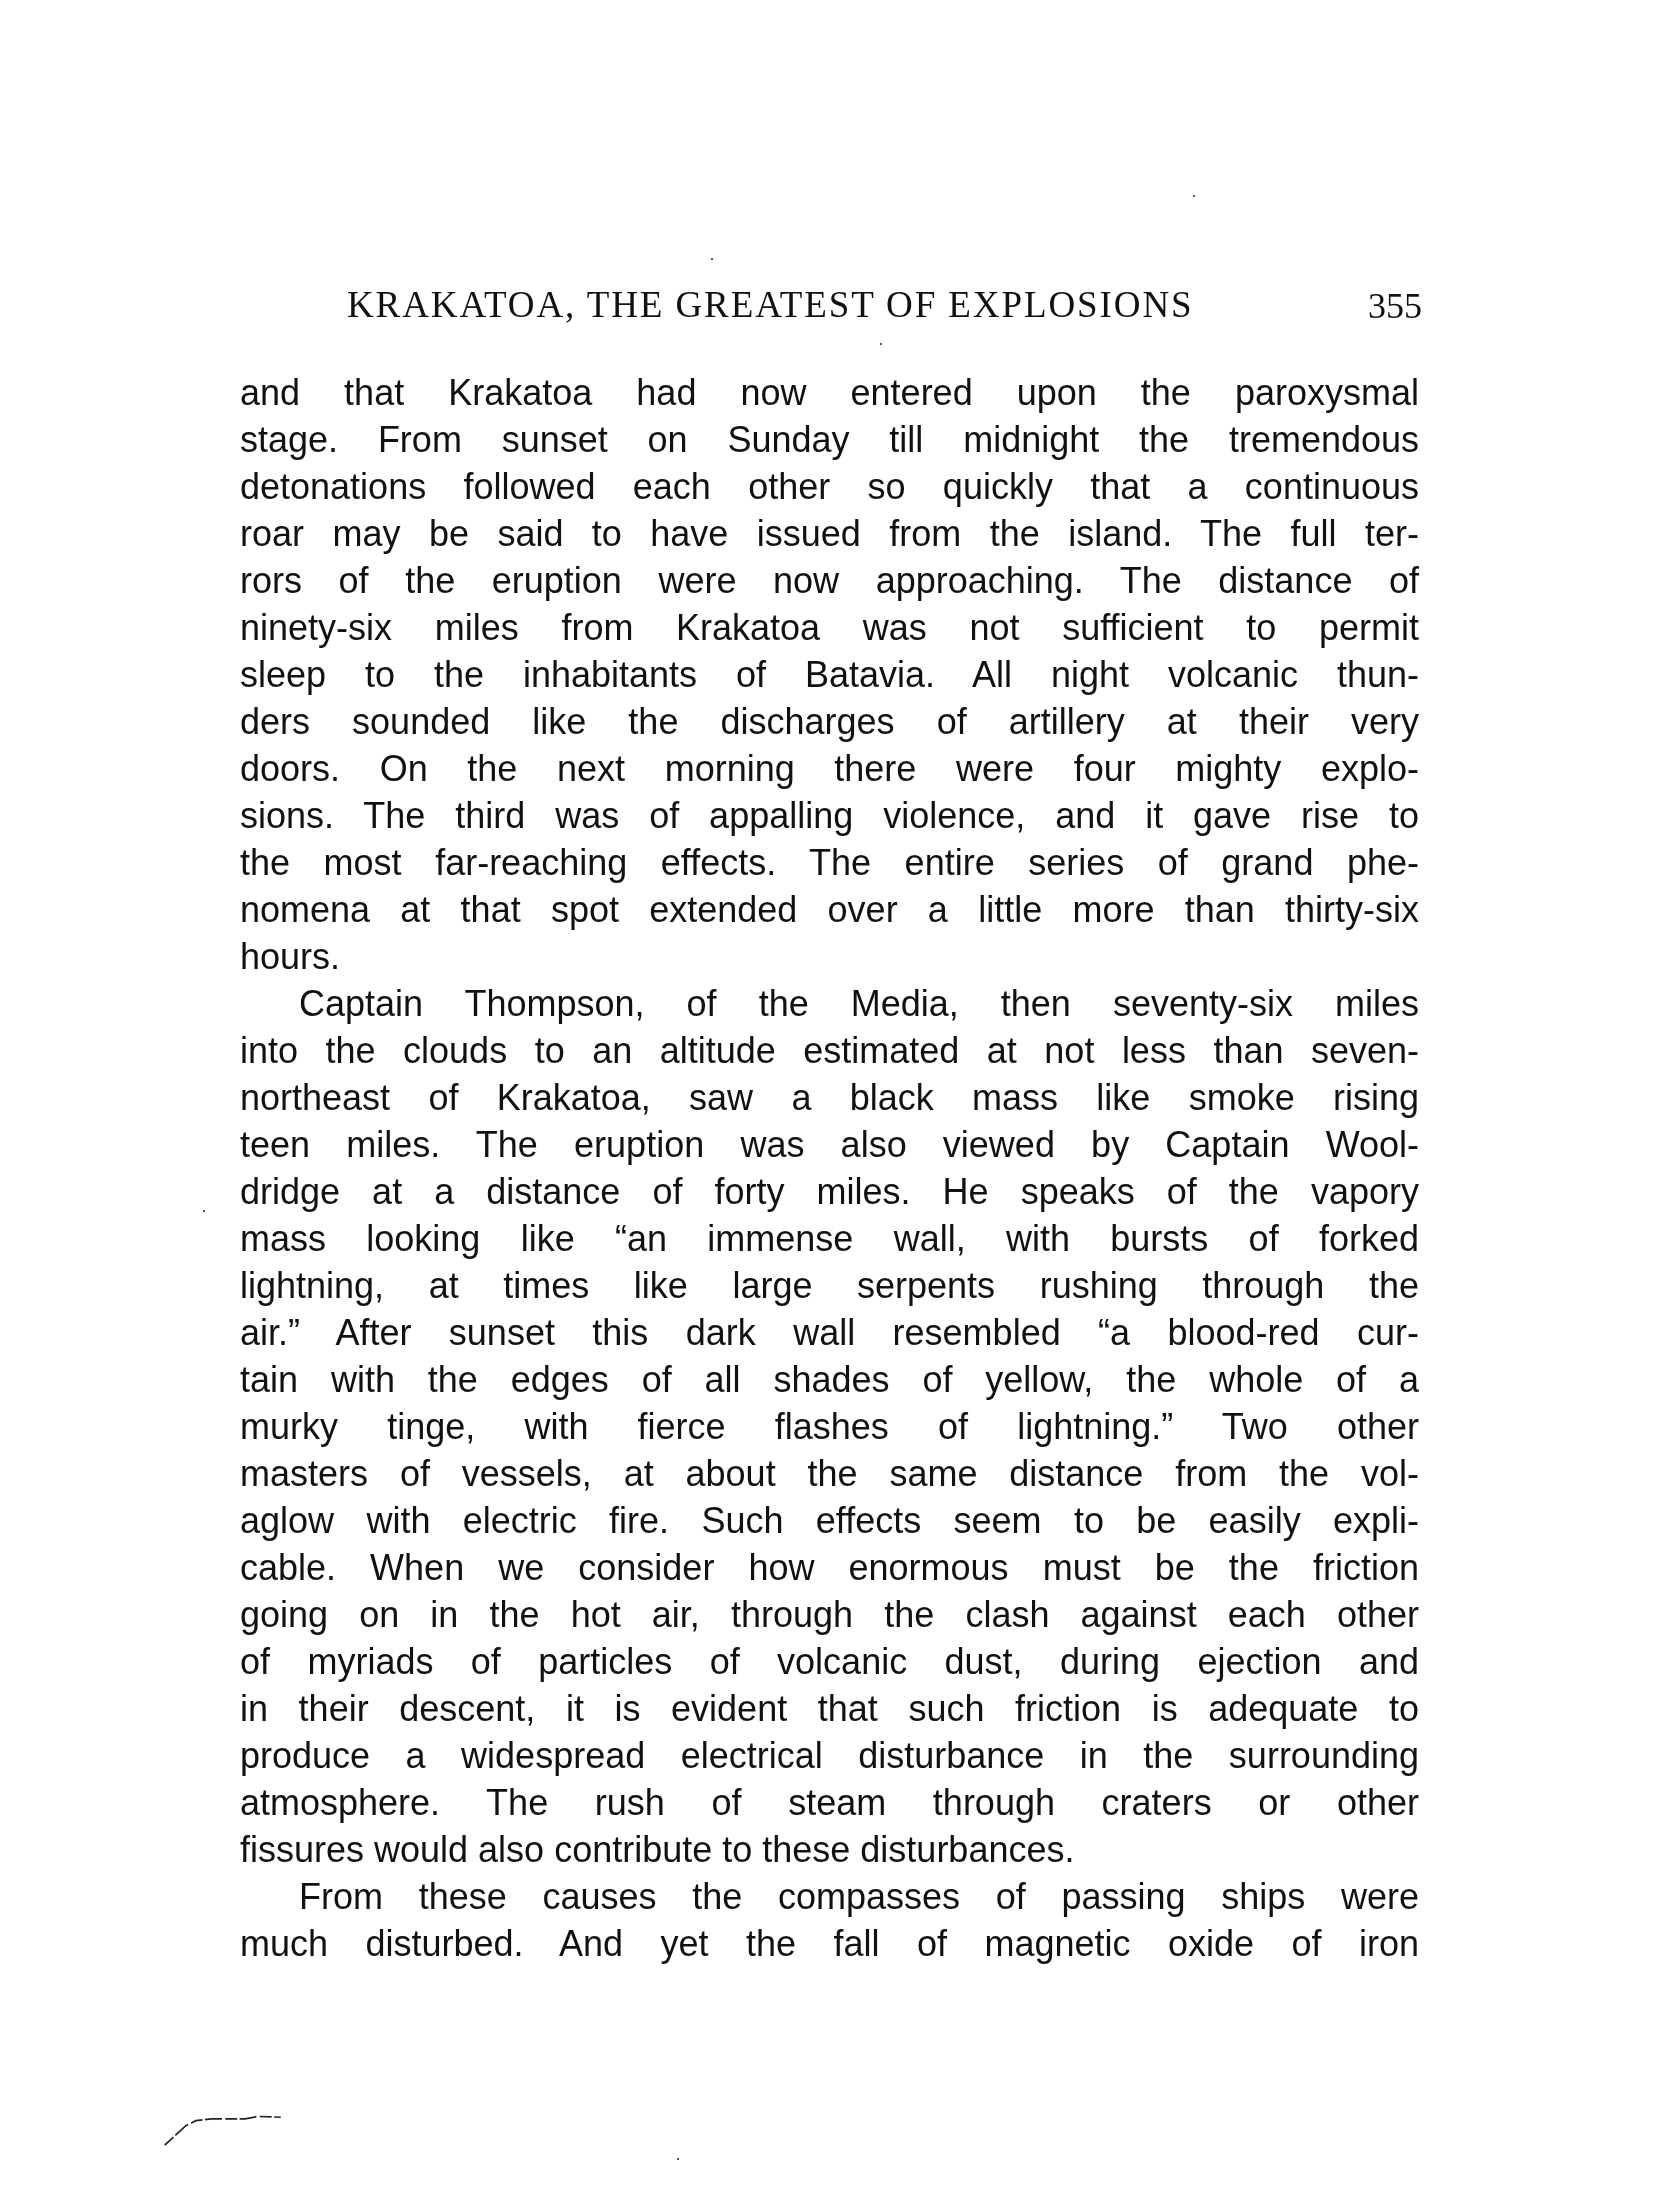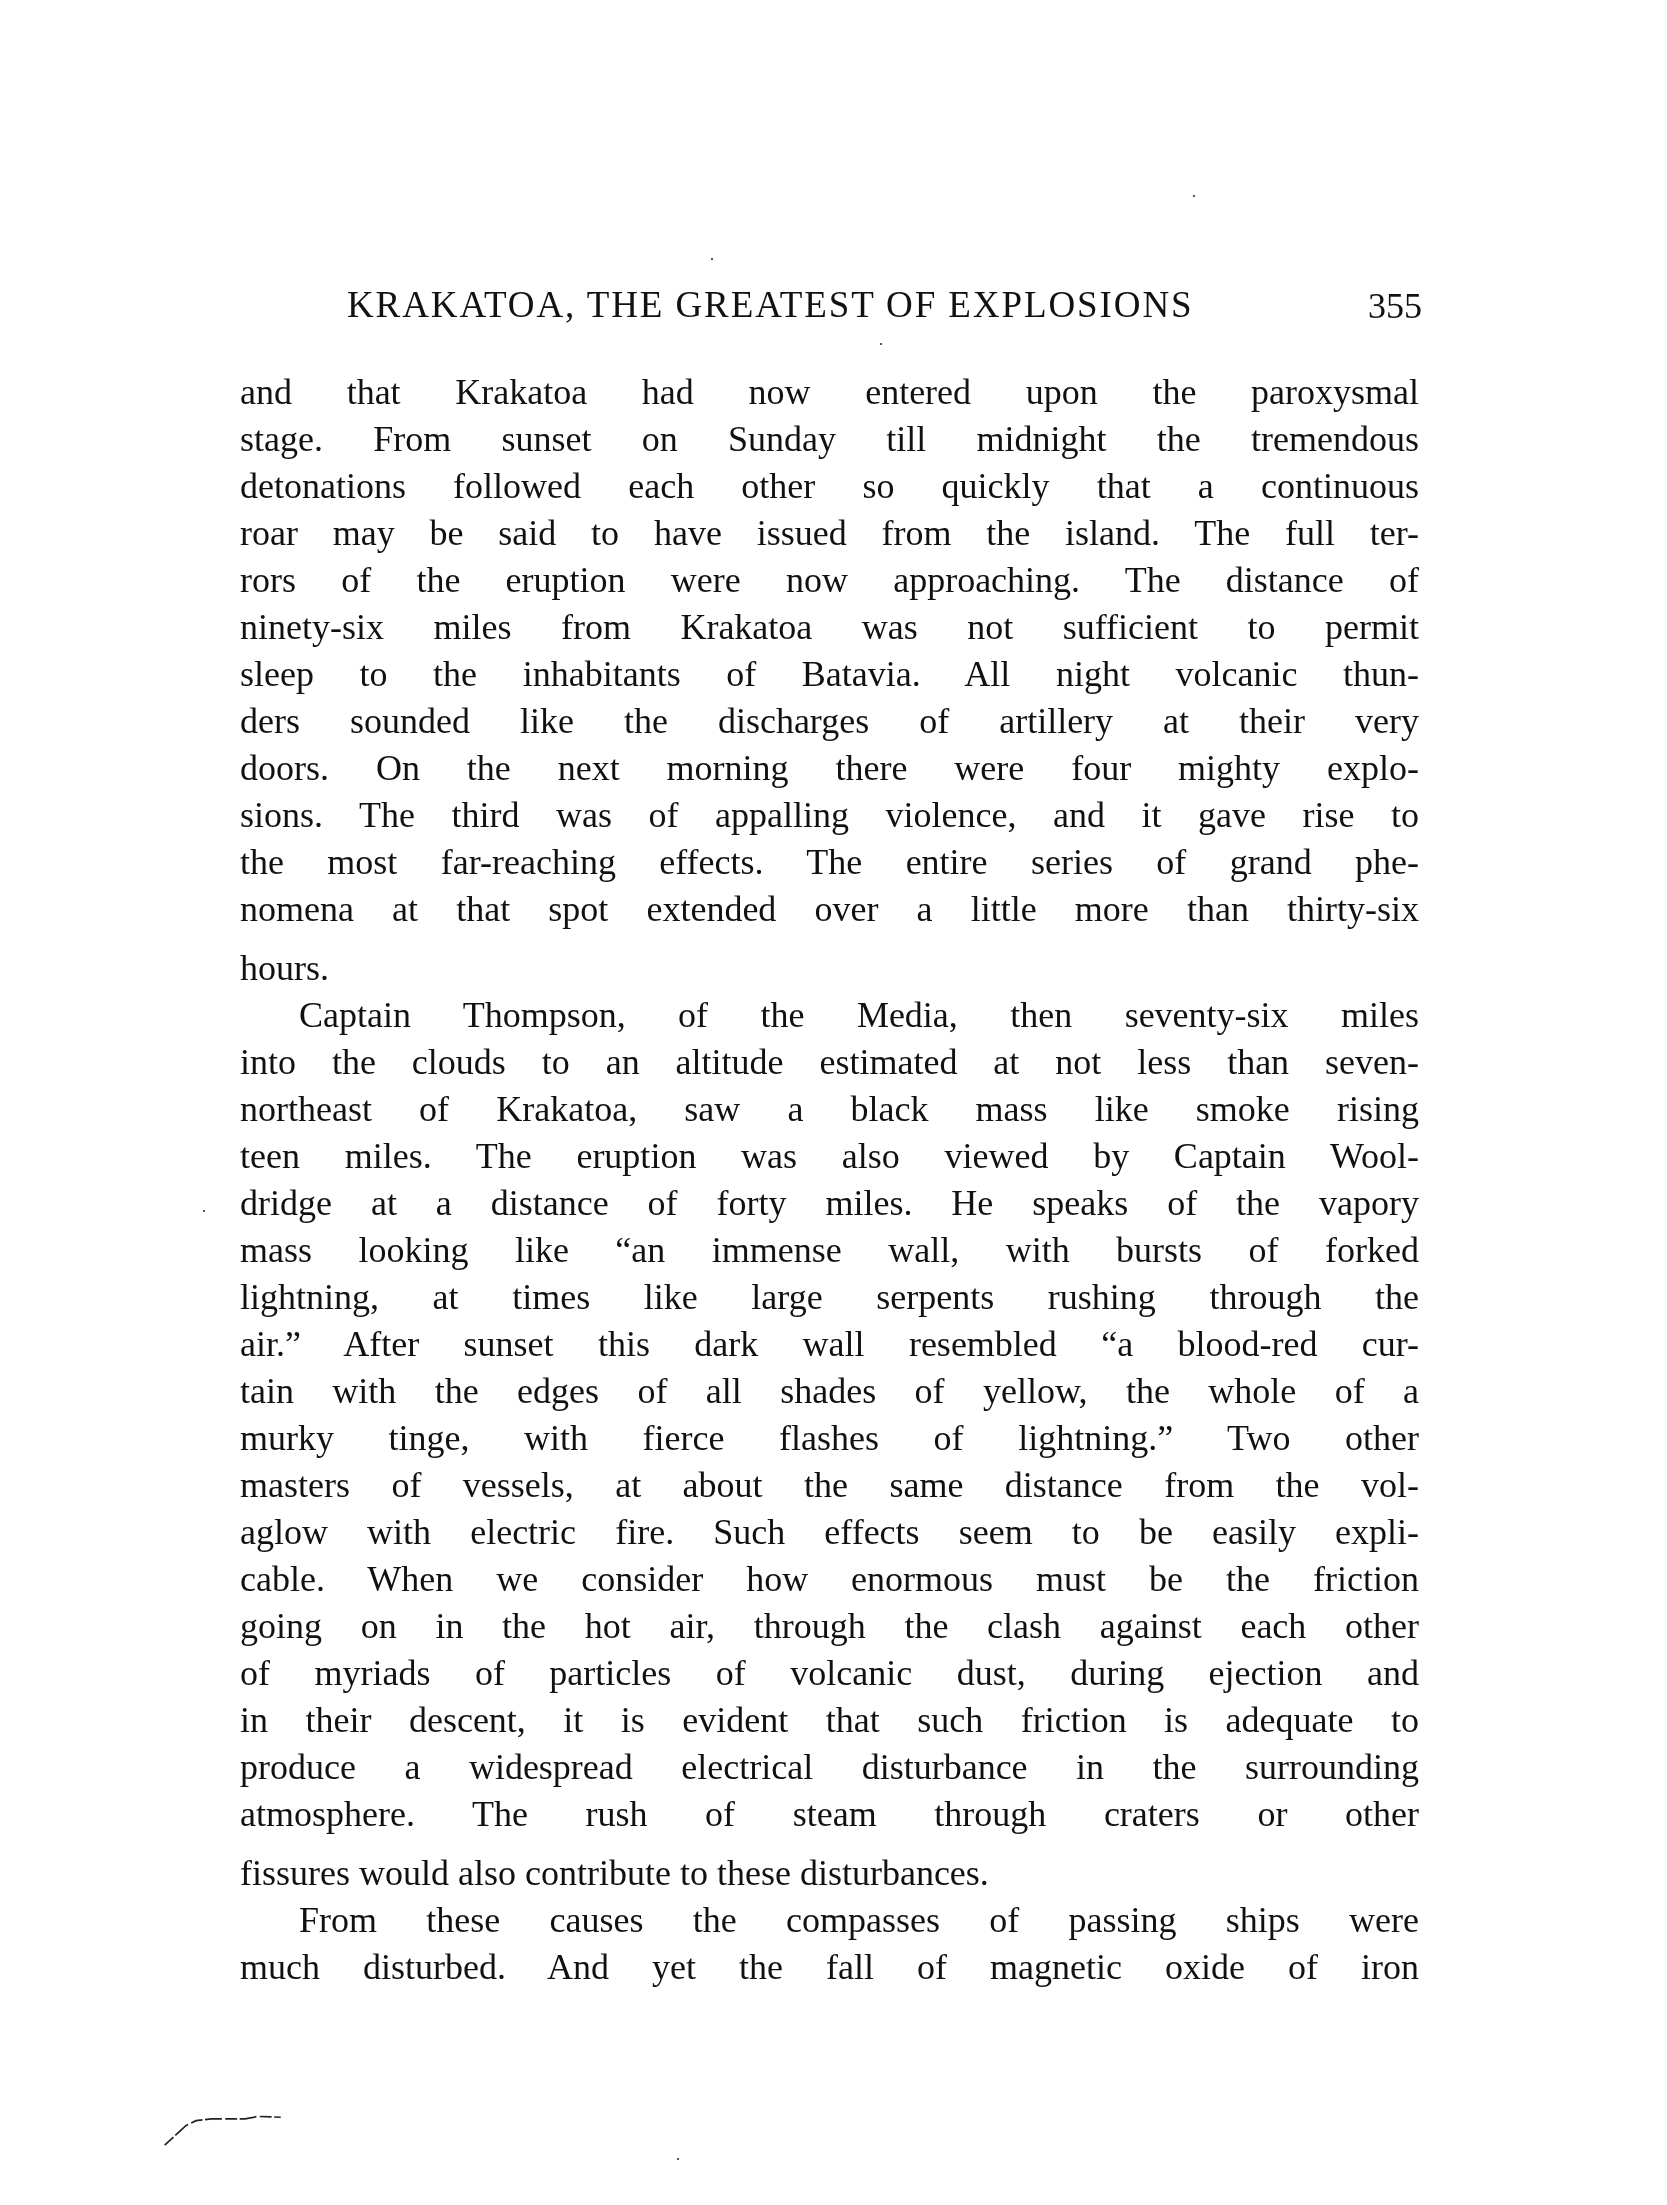--- a/index.html
+++ b/index.html
@@ -6,25 +6,25 @@
   body { width: 1668px; height: 2205px; position: relative; overflow: hidden; }
   .page { position: absolute; left: 0; top: 0; width: 1668px; height: 2205px; }
   .running-head {
     position: absolute; left: 347px; top: 279px; width: 1075px; height: 51px;
     font-family: "Liberation Serif", "DejaVu Serif", serif; color: #111;
   }
   .rh-title { position: absolute; left: 0; top: 0; font-size: 37px; letter-spacing: 1.9px; line-height: 51px; white-space: nowrap; }
   .rh-page { position: absolute; right: 0; top: 1.7px; font-size: 36px; line-height: 51px; margin-left: 36px; }
   .body-text {
     position: absolute; left: 240px; top: 369px; width: 1179px;
-    font-family: Liberation Serif, serif; color: #111;
+    font-family: Liberation Sans, sans-serif; color: #111;
     font-size: 36px; line-height: 47px;
   }
   .line { display: block; height: 47px; white-space: nowrap; text-align: justify; text-align-last: justify; }
-  .line.last { text-align-last: left; margin-top: 12px; }
+  .line.last { text-align-last: left; }
   .line.indent { padding-left: 59px; }
   .squiggle { position: absolute; left: 152px; top: 2107px; width: 144px; height: 51px; }
   .speck { position: absolute; width: 1.7px; height: 1.7px; background: #555; }
 </style>
 </head>
 <body>
 
 <div class="page">
   <div class="running-head">
     <span class="rh-title">KRAKATOA, THE GREATEST OF EXPLOSIONS</span>

